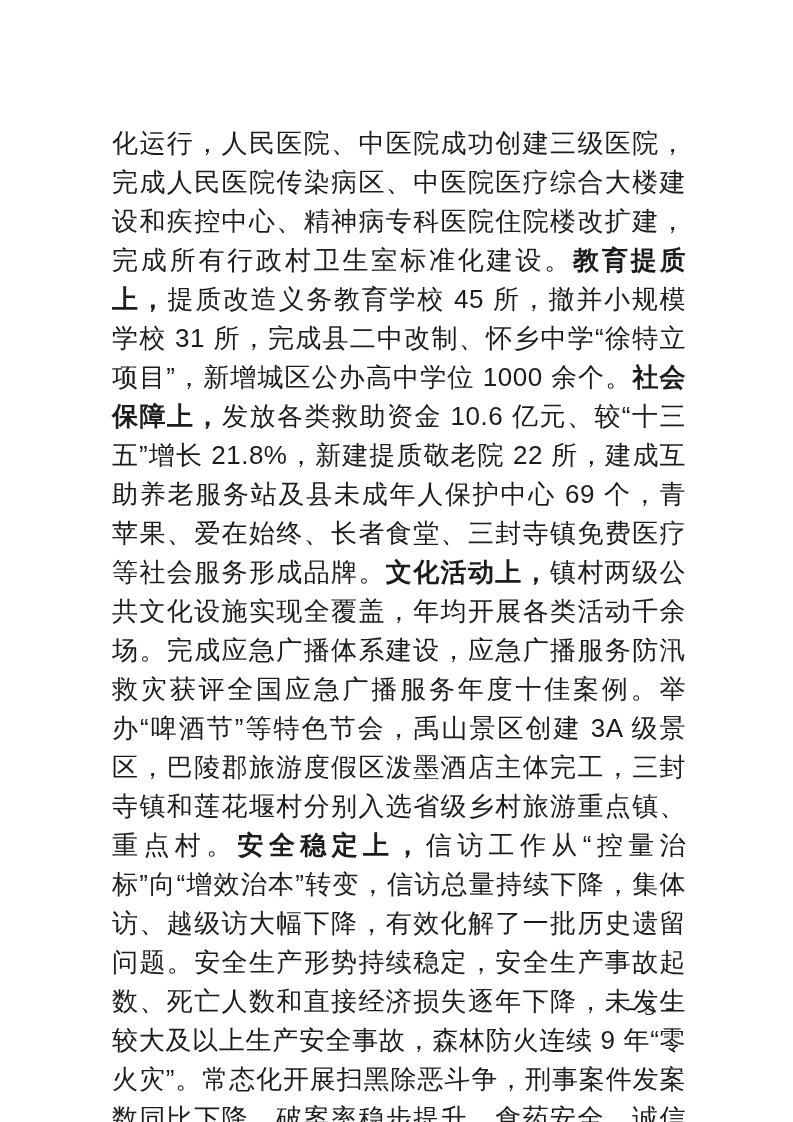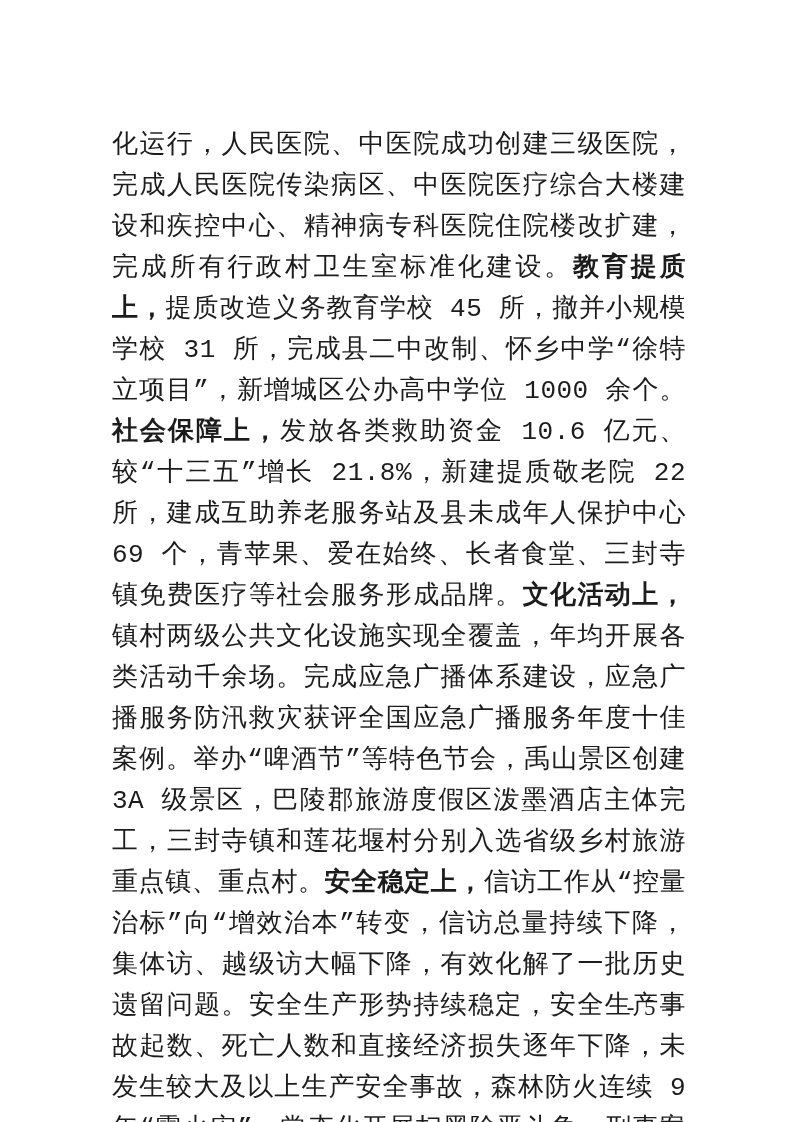--- a/index.html
+++ b/index.html
@@ -24,21 +24,21 @@
   .para {
     margin: 0;
     font-size: 26px;
     line-height: 39px;
     color: #1c1c1c;
     text-align: justify;
     text-justify: inter-ideograph;
     letter-spacing: 0.5px;
   }
   .seg {
-    font-family: Liberation Mono, monospace;
+    font-family: Liberation Sans, sans-serif;
     font-weight: 400;
   }
   .seg.bold {
     font-family: "DejaVu Sans", sans-serif;
     font-weight: 700;
   }
   .page-number {
     position: absolute;
     top: 995px;
     right: 118px;

